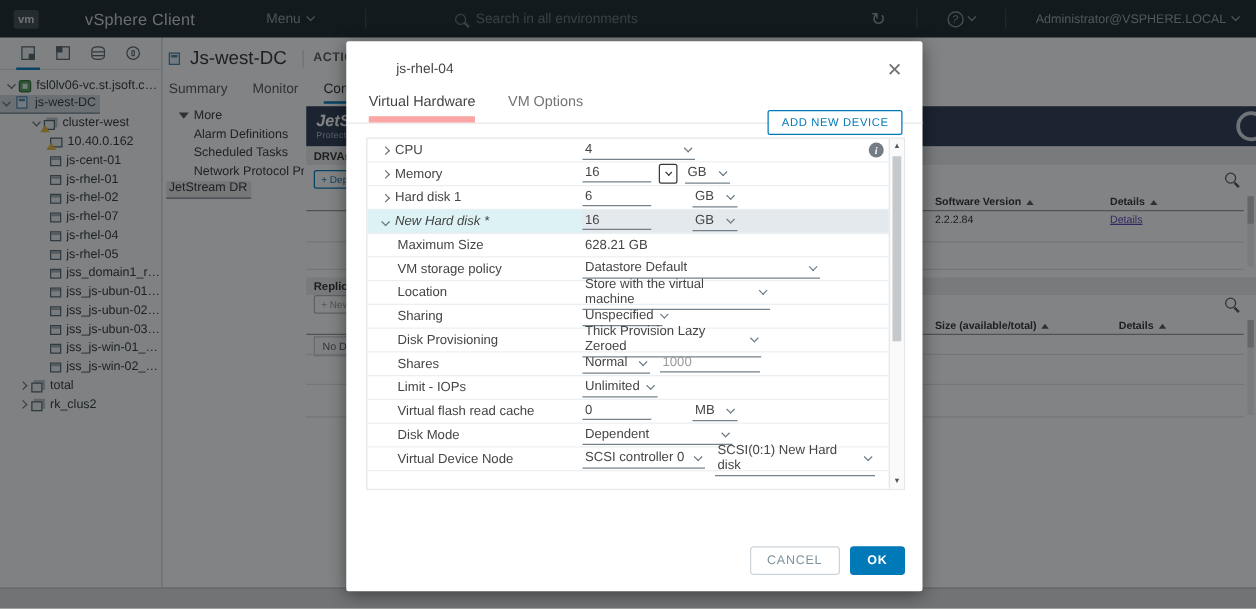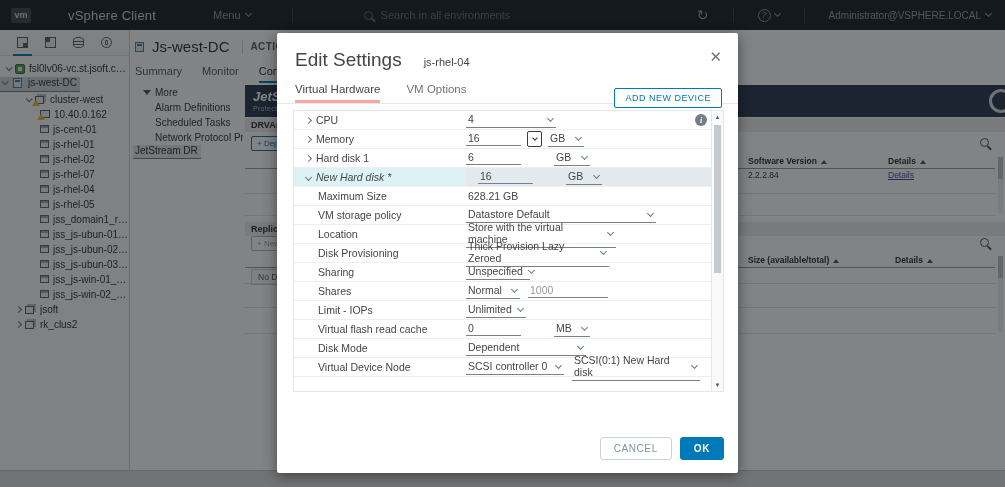--- a/index.html
+++ b/index.html
@@ -125,21 +125,21 @@
 
   
   .dialog { position:absolute; left:277px; top:33px; width:461px; height:440px; background:#fff;
             z-index:50; box-shadow:0 3px 14px rgba(0,0,0,.45); border-radius:2px; }
   .dlg-head { display:flex; align-items:baseline; padding:16px 16px 0 18px; }
   .dlg-title { font-size:19px; font-weight:300; color:#454545; }
   .dlg-sub { font-size:11px; color:#454545; margin-left:22px; }
   .dlg-close { margin-left:auto; font-size:15px; color:#737373; line-height:1; align-self:flex-start; }
   .dlg-tabs { display:flex; gap:26px; padding:12px 18px 0 18px; border-bottom:1px solid #e8e8e8; }
   .dtab { font-size:11.5px; color:#737373; padding-bottom:5px; }
-  .dtab.active { color:#454545; border-bottom:3px solid #fca5a5; }
+  .dtab.active { color:#454545; border-bottom:5px solid #fca5a5; }
   .add-dev { position:absolute; right:16px; top:55px; background:#fff; border:1px solid #0079b8;
              color:#0079b8; font-size:9px; letter-spacing:.5px; padding:4px 10px; border-radius:2px;
              font-family:"Liberation Sans", sans-serif; }
 
   .rows { position:absolute; left:16px; right:14px; top:77px; height:282px; border:1px solid #e4e8eb;
           overflow:hidden; background:#fff; }
   .row { height:19px; border-bottom:1px solid #eceff1; display:flex; align-items:center;
          margin-right:12px; font-size:10.5px; color:#454545; }
   .rlabel { width:172px; flex:none; display:flex; align-items:center; gap:5px; padding-left:12px;
             height:100%; }
@@ -155,21 +155,21 @@
   .w55 { width:55px; } .w90 { width:90px; } .w36 { width:36px; } .w48 { width:54px; }
   .w190 { width:190px; } .w158 { width:150px; } .w150 { width:143px; } .w120 { width:120px; }
   .w95 { width:98px; } .w125 { width:128px; } .w62 { width:64px; } .w58 { width:60px; }
   .inp.gray { color:#9a9a9a; width:80px; }
   .stepper { width:15px; height:16px; border:1.5px solid #3a3a3a; border-radius:2px; display:inline-flex;
              align-items:center; justify-content:center; margin:0 -2px; }
   .stepper .chev { color:#3a3a3a; width:4px; height:4px; }
   .info-ico { margin-left:auto; margin-right:4px; width:12px; height:12px; border-radius:50%;
               background:#747d85; color:#fff; font-size:8px; font-style:italic; font-weight:bold;
               display:flex; align-items:center; justify-content:center; font-family:"Liberation Serif", serif; }
-  .row.newdisk { background:#e3e9ec;gap:12px; }
+  .row.newdisk { background:#e3e9ec; }
   .row.newdisk .rlabel { background:#dcf2f5; font-style:italic; }
   .plain-val { padding-left:2px; }
 
   .dlg-scrollbar { position:absolute; right:0; top:0; bottom:0; width:12px; background:#fafafa;
                    border-left:1px solid #e4e8eb; }
   .dlg-scrollbar .thumb { position:absolute; left:2px; right:2px; top:14px; height:148px; background:#c6c9cc; }
   .sb-ar { position:absolute; left:0; right:0; text-align:center; font-size:6px; color:#555; }
   .sb-up { top:3px; } .sb-dn { bottom:3px; }
 
   .dlg-foot { position:absolute; right:14px; bottom:13px; display:flex; gap:8px; }
@@ -323,21 +323,21 @@
       <span class="iw">
           <i class="i-vm"></i>
         </span>
       <span class="tlabel">jss_js-win-02_rvm_...</span>
     </div>
     <div class="titem d1">
       <i class="tcar col"></i>
       <span class="iw">
           <i class="i-cl"></i>
         </span>
-      <span class="tlabel">jsoft</span>
+      <span class="tlabel">total</span>
     </div>
     <div class="titem d1">
       <i class="tcar col"></i>
       <span class="iw">
           <i class="i-cl"></i>
         </span>
       <span class="tlabel">rk_clus2</span>
     </div>
   </div>
 </aside>
@@ -414,21 +414,20 @@
       </div>
   </section>
 </main>
 
 <div class="bottombar"></div>
 
 <div class="overlay"></div>
 
 <div class="dialog">
   <div class="dlg-head">
-    <span class="dlg-title">Edit Settings</span>
     <span class="dlg-sub">js-rhel-04</span>
     <span class="dlg-close">✕</span>
   </div>
   <div class="dlg-tabs">
     <span class="dtab active">Virtual Hardware</span>
     <span class="dtab">VM Options</span>
   </div>
   <button class="add-dev">ADD NEW DEVICE</button>
 
   <div class="rows">
@@ -522,37 +521,37 @@
       <div class="rctl">
         <span class="sel w158">
             <span>Store with the virtual machine</span>
             <i class="chev"></i>
           </span>
       </div>
     </div>
 
     <div class="row sub">
       <div class="rlabel">
+          <span>Sharing</span>
+        </div>
+      <div class="rctl">
+        <span class="sel w62">
+            <span>Unspecified</span>
+            <i class="chev"></i>
+          </span>
+      </div>
+    </div>
+
+    <div class="row sub">
+      <div class="rlabel">
           <span>Disk Provisioning</span>
         </div>
       <div class="rctl">
         <span class="sel w150">
             <span>Thick Provision Lazy Zeroed</span>
-            <i class="chev"></i>
-          </span>
-      </div>
-    </div>
-
-    <div class="row sub">
-      <div class="rlabel">
-          <span>Sharing</span>
-        </div>
-      <div class="rctl">
-        <span class="sel w62">
-            <span>Unspecified</span>
             <i class="chev"></i>
           </span>
       </div>
     </div>
 
     <div class="row sub">
       <div class="rlabel">
           <span>Shares</span>
         </div>
       <div class="rctl">

